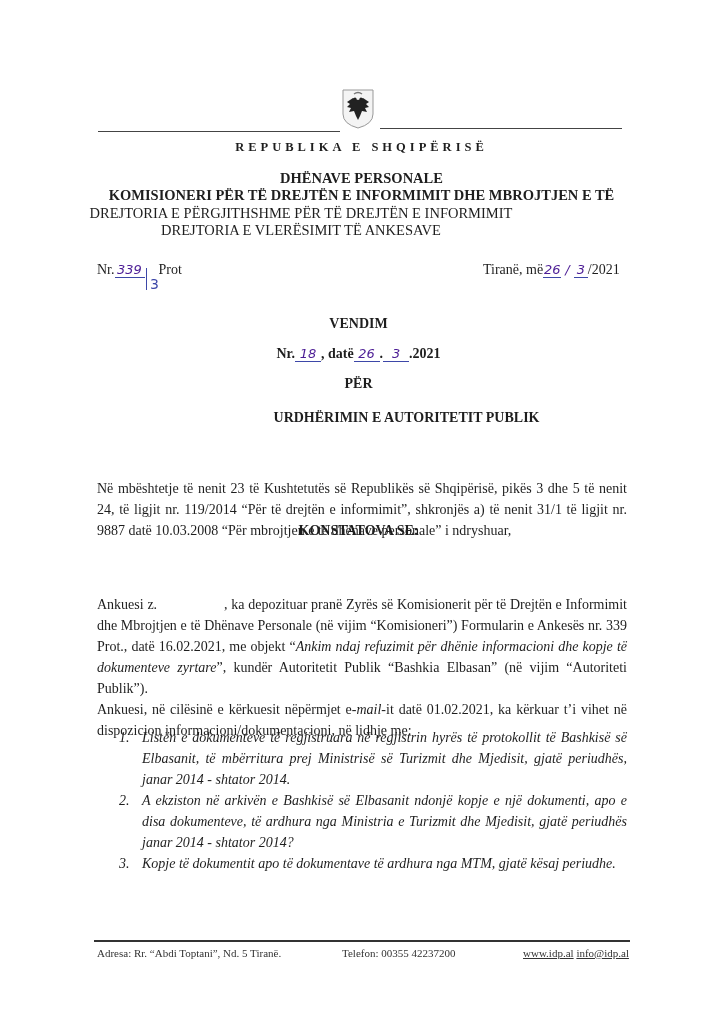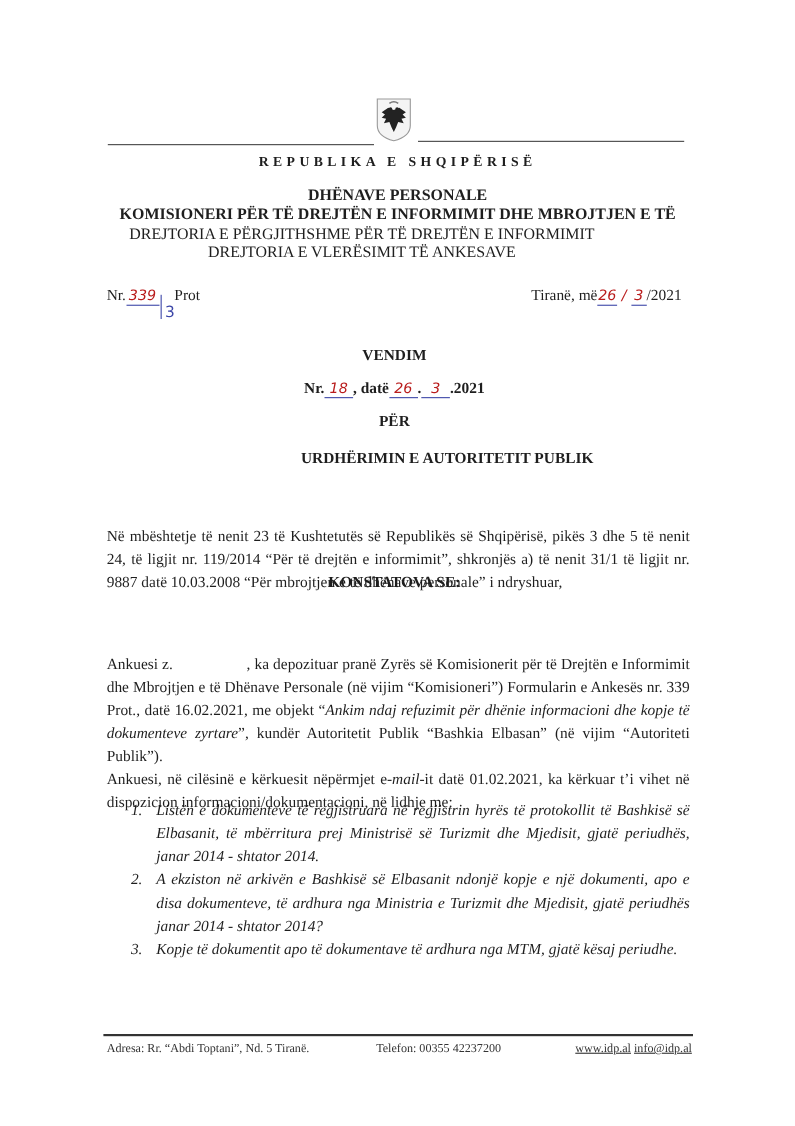--- a/index.html
+++ b/index.html
@@ -41,29 +41,28 @@
       text-align: center;
       font-weight: bold;
       font-size: 14.5px;
       line-height: 17px;
     }
     .inst-sub {
       left: 0; width: 602px;
       text-align: center;
       font-size: 14.5px;
       line-height: 17px;
-      padding-left: 28px;
     }
     .nr-prot {
       left: 97px; top: 262px;
       font-size: 14px;
     }
     .hand {
       font-family: "DejaVu Sans", sans-serif;
-      color: #b91c1c;
+      color: #4c1d95;
       font-style: italic;
       font-size: 13px;
     }
     .hand-u {
       display: inline-block;
       border-bottom: 1px solid #3d47a8;
       text-align: center;
     }
     .prot-sub {
       left: 150px; top: 276px;

